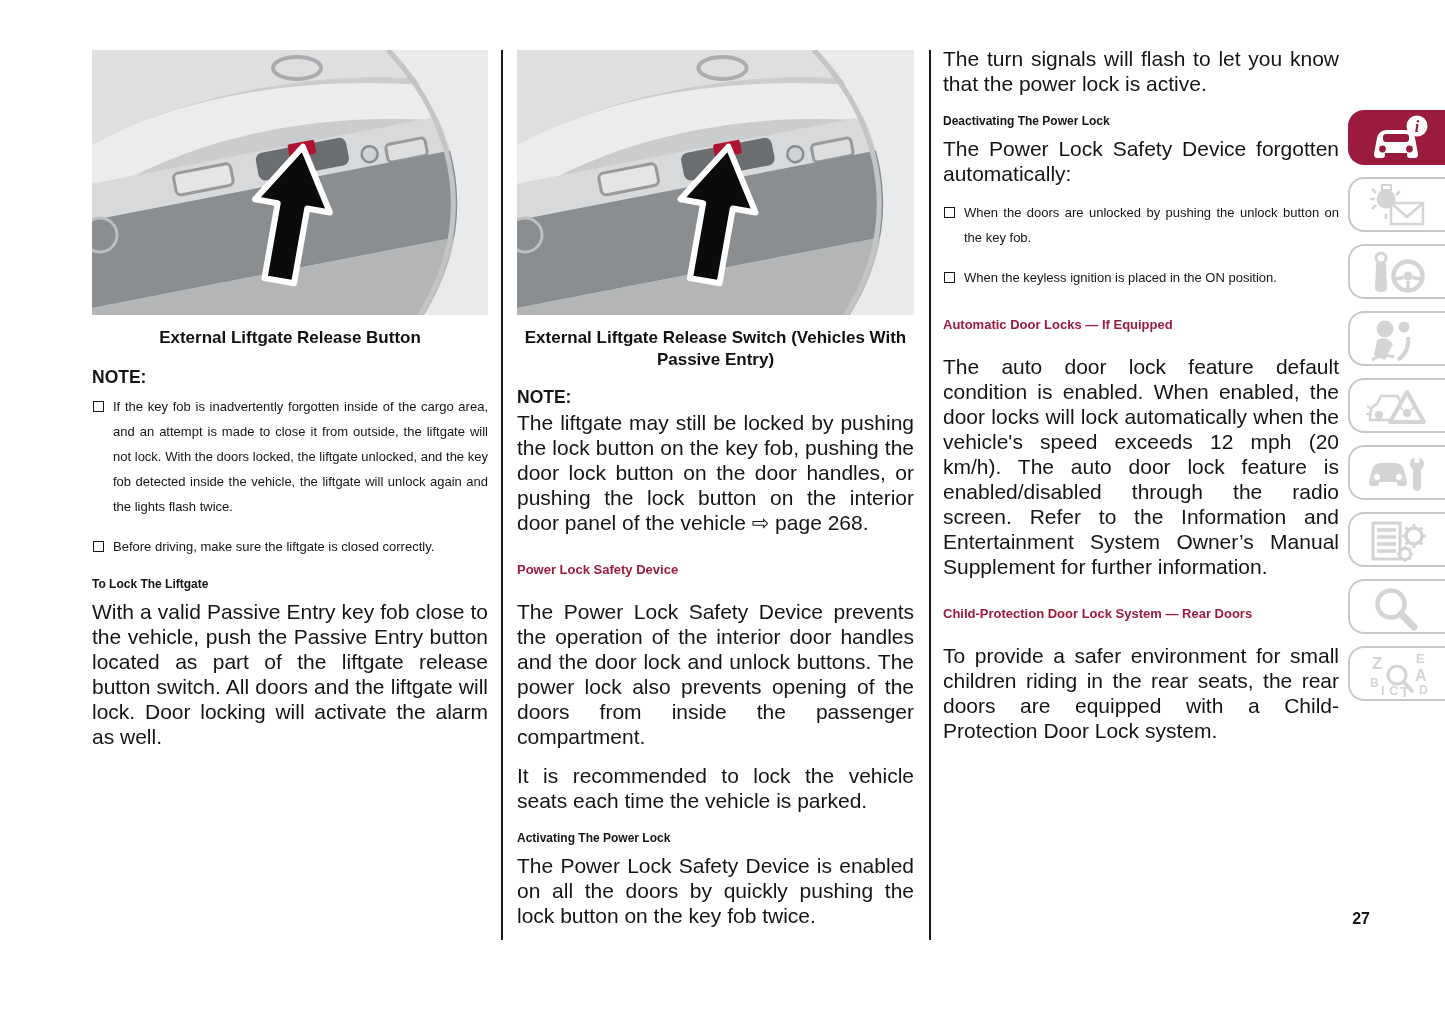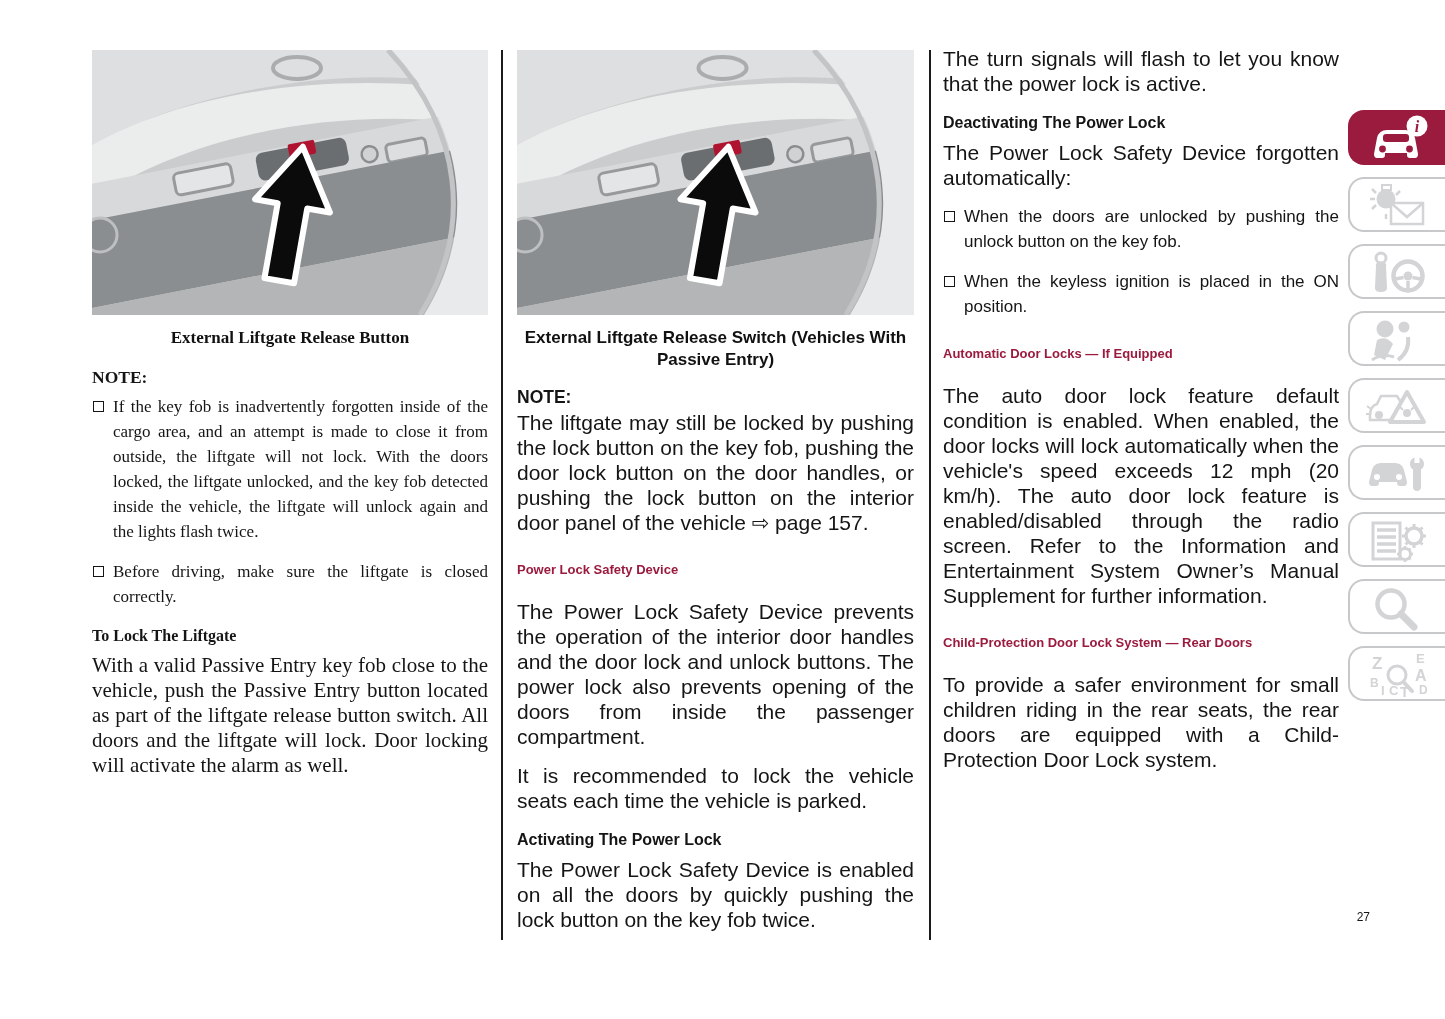--- a/index.html
+++ b/index.html
@@ -2,52 +2,52 @@
 <html><head>
 <meta charset="utf-8">
 <style>
   html,body{margin:0;padding:0;}
   body{
     width:1445px;height:1019px;position:relative;overflow:hidden;
     background:#ffffff;color:#151515;
     font-family:"Liberation Sans", sans-serif;
   }
   .col{position:absolute;top:50px;}
-  #col1{left:92px;width:396px;font-family:Liberation Serif, serif;}
+  #col1{left:92px;width:396px;}
   #col2{left:517px;width:397px;}
   #col3{left:943px;width:396px;top:46px;}
   .vdiv{position:absolute;top:50px;height:890px;width:2px;background:#1b1b1b;}
   #vdiv1{left:501px;}
   #vdiv2{left:929px;}
   figure{margin:0;}
   .illus{width:100%;height:265px;display:block;background:#cacccd;}
   figcaption{
     font-weight:bold;font-size:17px;line-height:22px;text-align:center;
     margin-top:12px;color:#111;
   }
   .note-label{font-weight:bold;font-size:17.5px;margin:18px 0 6px;}
   #col2 .note-label{margin:16px 0 2px;}
   p.body{font-size:21px;line-height:25px;text-align:justify;margin:0 0 14px;}
   .bullet{display:flex;margin:0 0 15px;}
   .sq{width:9px;height:9px;border:1.8px solid #151515;flex:none;margin:7px 9px 0 1px;}
-  .bullet p{margin:0;flex:1;font-size:17px;line-height:25px;text-align:justify;}
-  h4.sub{font-size:16px;font-weight:bold;margin:18px 0 8px;}
+  .bullet p{margin:0;flex:1;font-size:13px;line-height:25px;text-align:justify;}
+  h4.sub{font-size:12px;font-weight:bold;margin:18px 0 8px;}
   h3.red{color:#9b1b3e;font-size:13px;line-height:26px;font-weight:bold;margin:22px 0 16px;}
   .page-link{color:inherit;text-decoration:none;white-space:nowrap;}
   .sidebar{position:absolute;right:0;top:110px;width:97px;}
   .tab{
     height:55px;margin-bottom:12px;background:#fff;
     border:2px solid #c6c8ca;border-right:none;
     border-radius:16px 0 0 16px;box-sizing:border-box;
     display:flex;align-items:center;justify-content:center;cursor:pointer;
   }
   .tab.active{background:#9b1b3e;border-color:#9b1b3e;}
   .tab svg{display:block;}
   .pagenum{position:absolute;top:910px;left:1318px;width:52px;text-align:right;
-    font-weight:normal;font-size:12px;}
+    font-weight:bold;font-size:16px;}
 </style>
 </head>
 <body>
 
 <div class="col" id="col1">
   <figure>
     <svg class="illus" viewBox="0 0 396 265" preserveAspectRatio="none">
       <rect width="396" height="265" fill="#cacccd"></rect>
       <path d="M0 95 C90 45 230 18 340 30 L396 42 L396 0 L0 0 Z" fill="#dedfe1"></path>
       <path d="M0 150 C100 85 240 55 396 75 L396 42 C230 18 90 45 0 95 Z" fill="#ebecec"></path>
@@ -111,21 +111,21 @@
       <circle cx="8" cy="185" r="17" fill="none" stroke="#bdbfc1" stroke-width="3"></circle>
       <g transform="rotate(10 200 170)">
         <path d="M198 96 L236 156 L213 156 L213 232 L183 232 L183 156 L160 156 Z" fill="#0b0b0b" stroke="#ffffff" stroke-width="6" stroke-linejoin="round"></path>
       </g>
     </svg>
     <figcaption>External Liftgate Release Switch (Vehicles With Passive Entry)</figcaption>
   </figure>
 
   <div class="note-label">NOTE:</div>
   <p class="body"><span>The liftgate may still be locked by pushing the lock button on the key fob, pushing the door lock button on the door handles, or pushing the lock button on the interior door panel of the vehicle</span>
-    <a class="page-link" href="#">⇨ page 157.</a></p>
+    <a class="page-link" href="#">⇨ page 268.</a></p>
 
   <h3 class="red">Power Lock Safety Device</h3>
   <p class="body">The Power Lock Safety Device prevents the operation of the interior door handles and the door lock and unlock buttons. The power lock also prevents opening of the doors from inside the passenger compartment.</p>
   <p class="body">It is recommended to lock the vehicle seats each time the vehicle is parked.</p>
 
   <h4 class="sub">Activating The Power Lock</h4>
   <p class="body">The Power Lock Safety Device is enabled on all the doors by quickly pushing the lock button on the key fob twice.</p>
 </div>
 
 <div class="vdiv" id="vdiv2"></div>

